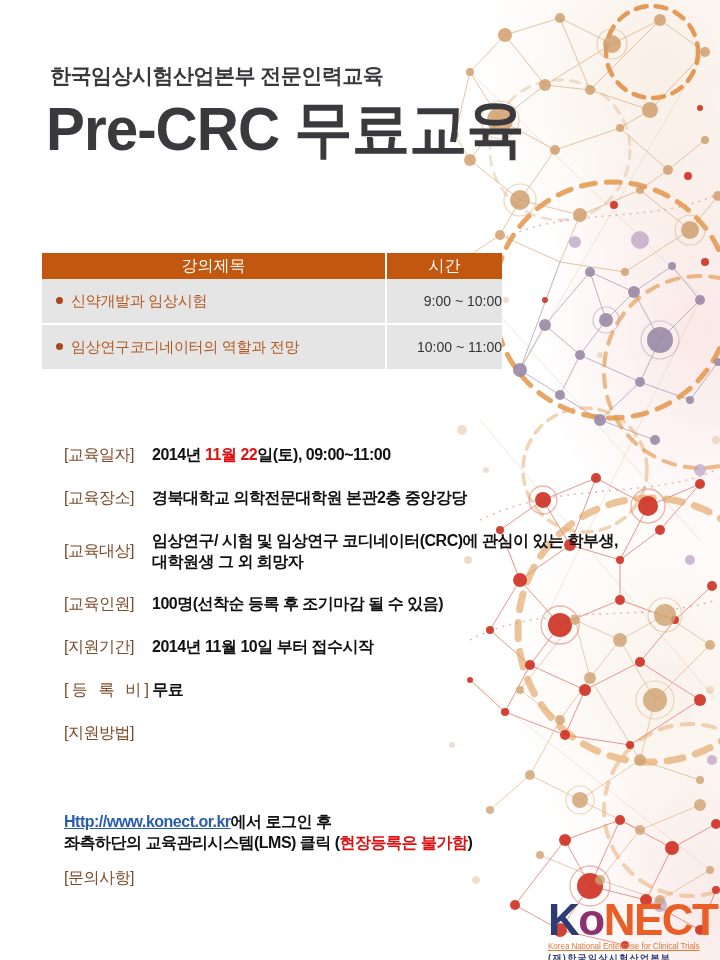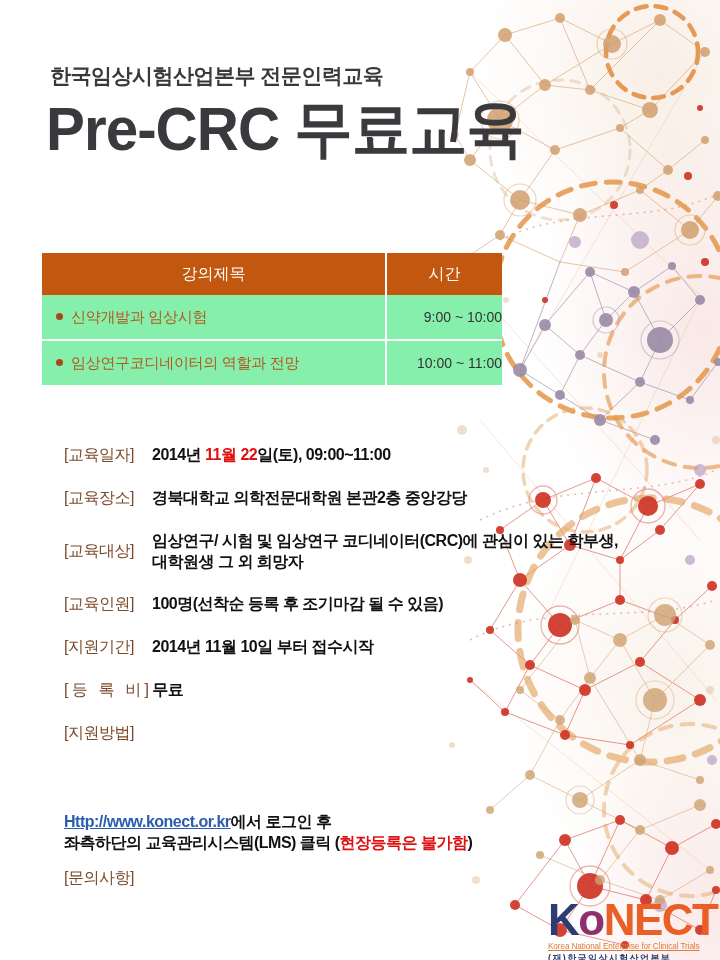--- a/index.html
+++ b/index.html
@@ -75,32 +75,32 @@
     left: 42px; top: 253px;
     width: 458px;
     border-collapse: collapse;
     table-layout: fixed;
   }
   .table th, .table td {
     padding: 0;
     margin: 0;
   }
   .table thead th {
-    height: 42px;
+    height: 26px;
     background: #c2580f;
     color: #ffffff;
     font-size: 16px;
     font-weight: normal;
     text-align: center;
     vertical-align: middle;
   }
   .table thead th.sep { border-left: 2px solid #ffffff; }
   .table tbody td {
     height: 44px;
-    background: #86efac;
+    background: #e5e5e5;
     font-size: 15px;
     vertical-align: middle;
   }
   .table tbody tr + tr td { border-top: 2px solid #ffffff; }
   .table tbody td.topic {
     color: #b4581f;
     padding-left: 14px;
     text-align: left;
     letter-spacing: -0.3px;
   }

